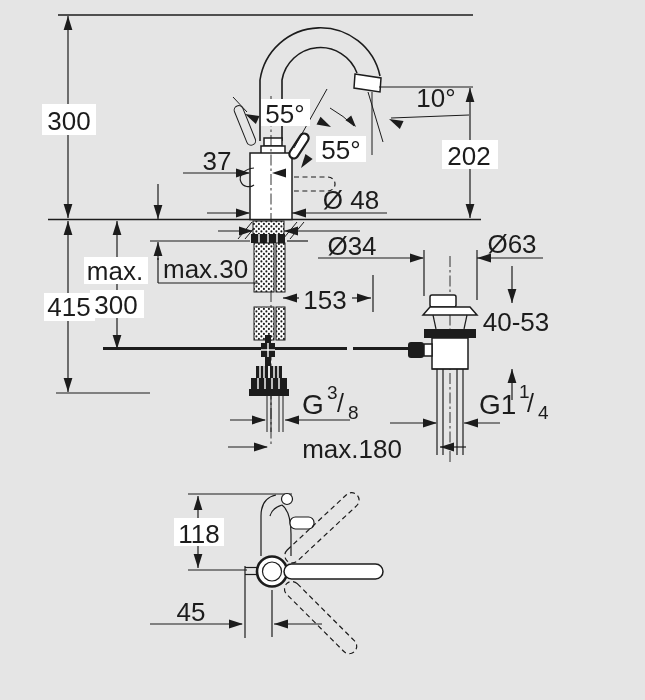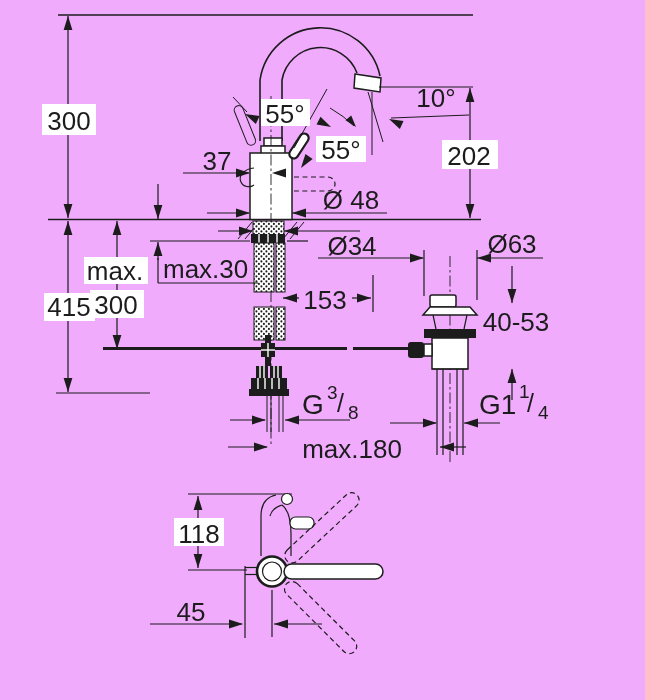--- a/index.html
+++ b/index.html
@@ -1,16 +1,16 @@
 <!DOCTYPE html>
 <html><head>
 <meta charset="utf-8">
 <style>
   html,body{margin:0;padding:0;background:#ffffff;}
-  .stage{width:645px;height:700px;background:#f0abfc;position:relative;overflow:hidden;}
+  .stage{width:645px;height:700px;background:#e5e5e5;position:relative;overflow:hidden;}
   svg{display:block;}
   svg text{font-family:"Liberation Sans","DejaVu Sans",sans-serif;fill:#1c1c1c;}
   .dim{font-size:26px;}
   .dim-sm{font-size:19px;}
   .dim-md{font-size:25px;}
   .dim-lg{font-size:28px;}
   .ln{stroke:#1c1c1c;stroke-width:1.2;fill:none;}
   .ln-thick{stroke:#1c1c1c;stroke-width:1.6;fill:none;}
   .ln-thin{stroke:#1c1c1c;stroke-width:1;fill:none;}
   .outline{stroke:#1c1c1c;stroke-width:1.5;fill:#ffffff;}

